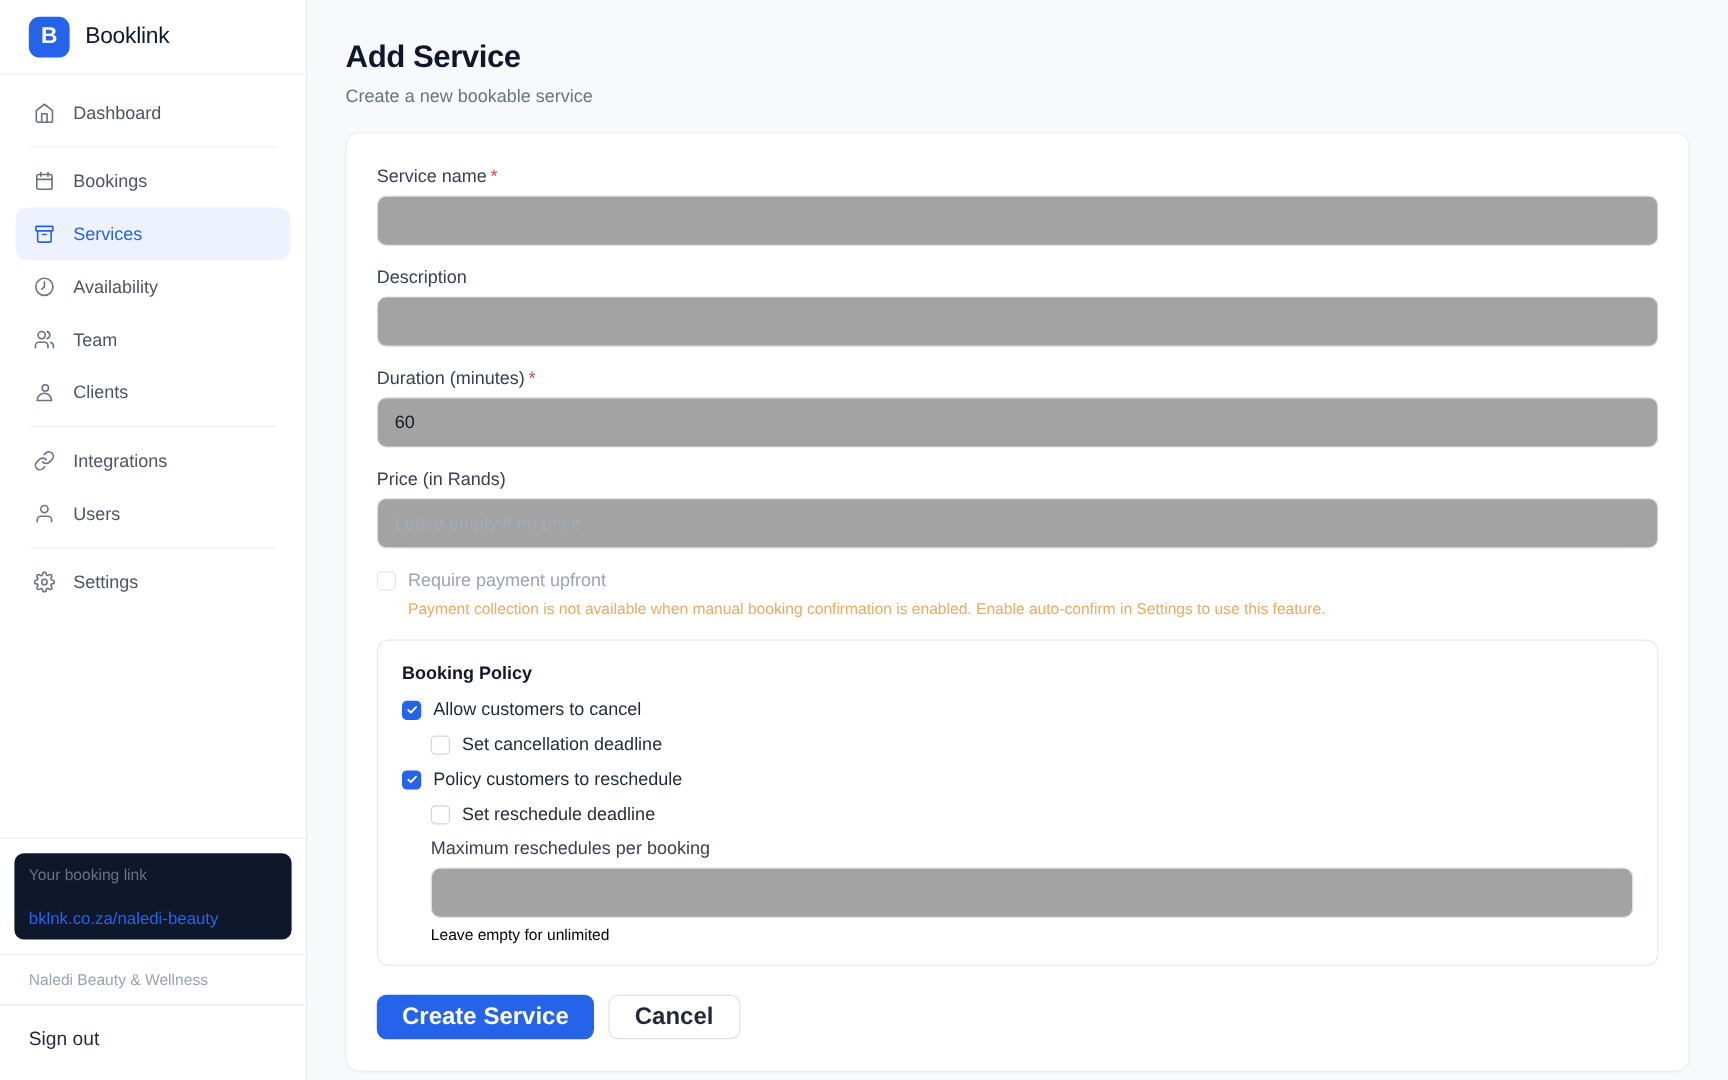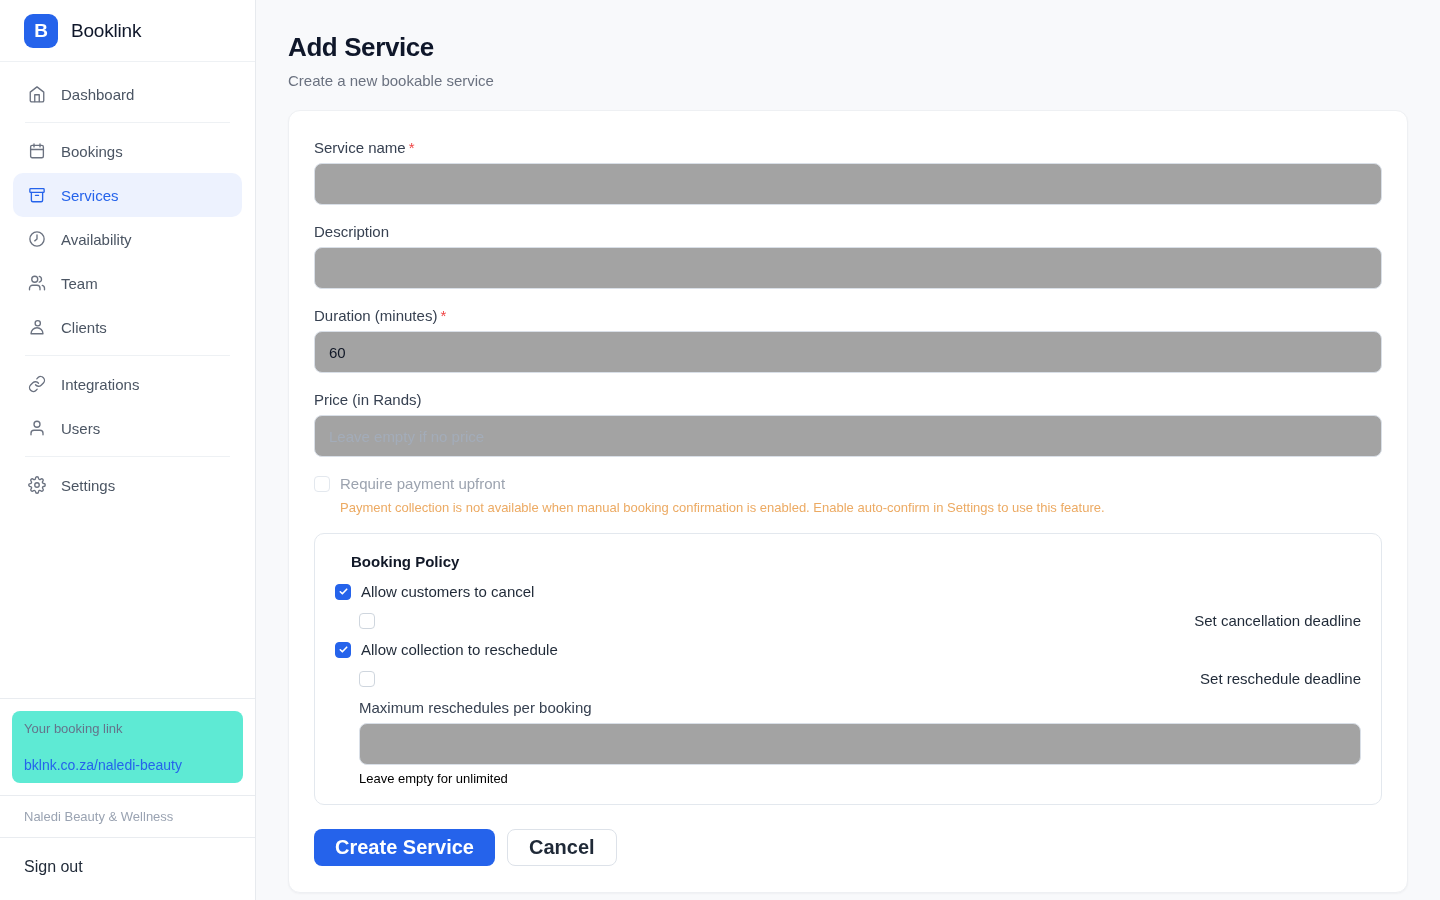--- a/index.html
+++ b/index.html
@@ -33,21 +33,21 @@
     display:flex; align-items:center; gap:15px;
     height:44px; padding:0 15px; border-radius:10px;
     font-size:15px; color:#4b5563; cursor:pointer;
   }
   .nav-item svg { width:18px; height:18px; stroke:#6b7280; flex:none; }
   .nav-item.active { background:#edf2fe; color:#2563eb; font-weight:500; }
   .nav-item.active svg { stroke:#2563eb; }
   .nav-divider { border-top:1px solid #eef1f4; margin:6px 12px; }
   .sidebar-spacer { flex:1; }
   .booking-link-section { border-top:1px solid #e9ecf0; padding:12px; }
-  .booking-link-box { background:#5eead4; border-radius:8px; padding:10px 12px; }
+  .booking-link-box { background:#0f172a; border-radius:8px; padding:10px 12px; }
   .booking-link-label { font-size:13px; color:#64748b; }
   .booking-link-url { font-size:14px; color:#2563eb; margin-top:21px; cursor:pointer; }
   .business-row { border-top:1px solid #e9ecf0; padding:13px 24px; font-size:13px; color:#9aa3b2; }
   .signout-row { border-top:1px solid #e9ecf0; padding:20px 24px 24px; font-size:16px; font-weight:400; color:#1f2937; cursor:pointer; }
   
   .main { flex:1; padding:32px; }
   .page-title { font-size:26px; font-weight:800; color:#0f172a; letter-spacing:-0.4px; }
   .page-subtitle { margin-top:9px; font-size:15px; color:#6b7280; }
   .card {
     margin-top:21px; background:#fff;
@@ -74,23 +74,23 @@
   .cb svg { width:11px; height:11px; display:none; }
   .cb.on { background:#2563eb; border-color:#2563eb; }
   .cb.on svg { display:block; }
   .cb-label { font-size:15px; color:#1f2937; }
   .cb-row.disabled .cb { border-color:#e3e8ee; cursor:default; }
   .cb-row.disabled .cb-label { color:#9ca3af; }
   .warning-note { margin:8px 0 0 26px; font-size:13px; color:#ecaa63; line-height:16px; }
   .payment-block { margin-bottom:17px; }
   
   .policy-box { border:1px solid #e3e8ee; border-radius:10px; padding:19px 20px 18px; margin-bottom:24px; }
-  .policy-title { font-size:15px; font-weight:600; color:#111827; margin-bottom:13px;margin-left:16px; }
+  .policy-title { font-size:15px; font-weight:600; color:#111827; margin-bottom:13px; }
   .policy-row { margin-bottom:12px; }
-  .policy-row.nested { margin-left:24px;justify-content:space-between; }
+  .policy-row.nested { margin-left:24px; }
   .nested .cb-label { font-size:15px; }
   .policy-field { margin-left:24px; }
   .policy-field .field-label { font-weight:500; color:#374151; }
   .helper-text { margin-top:6px; font-size:13px; color:#000000; }
   
   .btn-row { display:flex; gap:12px; }
   .btn {
     height:37px; border-radius:8px; font-size:20px; font-weight:600;
     padding:0 21px; cursor:pointer; font-family:"Liberation Sans", sans-serif;
   }
@@ -252,21 +252,21 @@
         <span class="cb"></span>
         <span class="cb-label">Set cancellation deadline</span>
       </div>
 
       <div class="cb-row policy-row">
         <span class="cb on">
             <svg viewBox="0 0 24 24">
               <path d="M5 12.5l4.5 4.5L19 7" stroke="#fff" stroke-width="3.5" fill="none" stroke-linecap="round" stroke-linejoin="round"></path>
             </svg>
           </span>
-        <span class="cb-label">Allow collection to reschedule</span>
+        <span class="cb-label">Policy customers to reschedule</span>
       </div>
 
       <div class="cb-row policy-row nested">
         <span class="cb"></span>
         <span class="cb-label">Set reschedule deadline</span>
       </div>
 
       <div class="policy-field">
         <label class="field-label">Maximum reschedules per booking</label>
         <input class="text-input" type="text" value="" style="">

